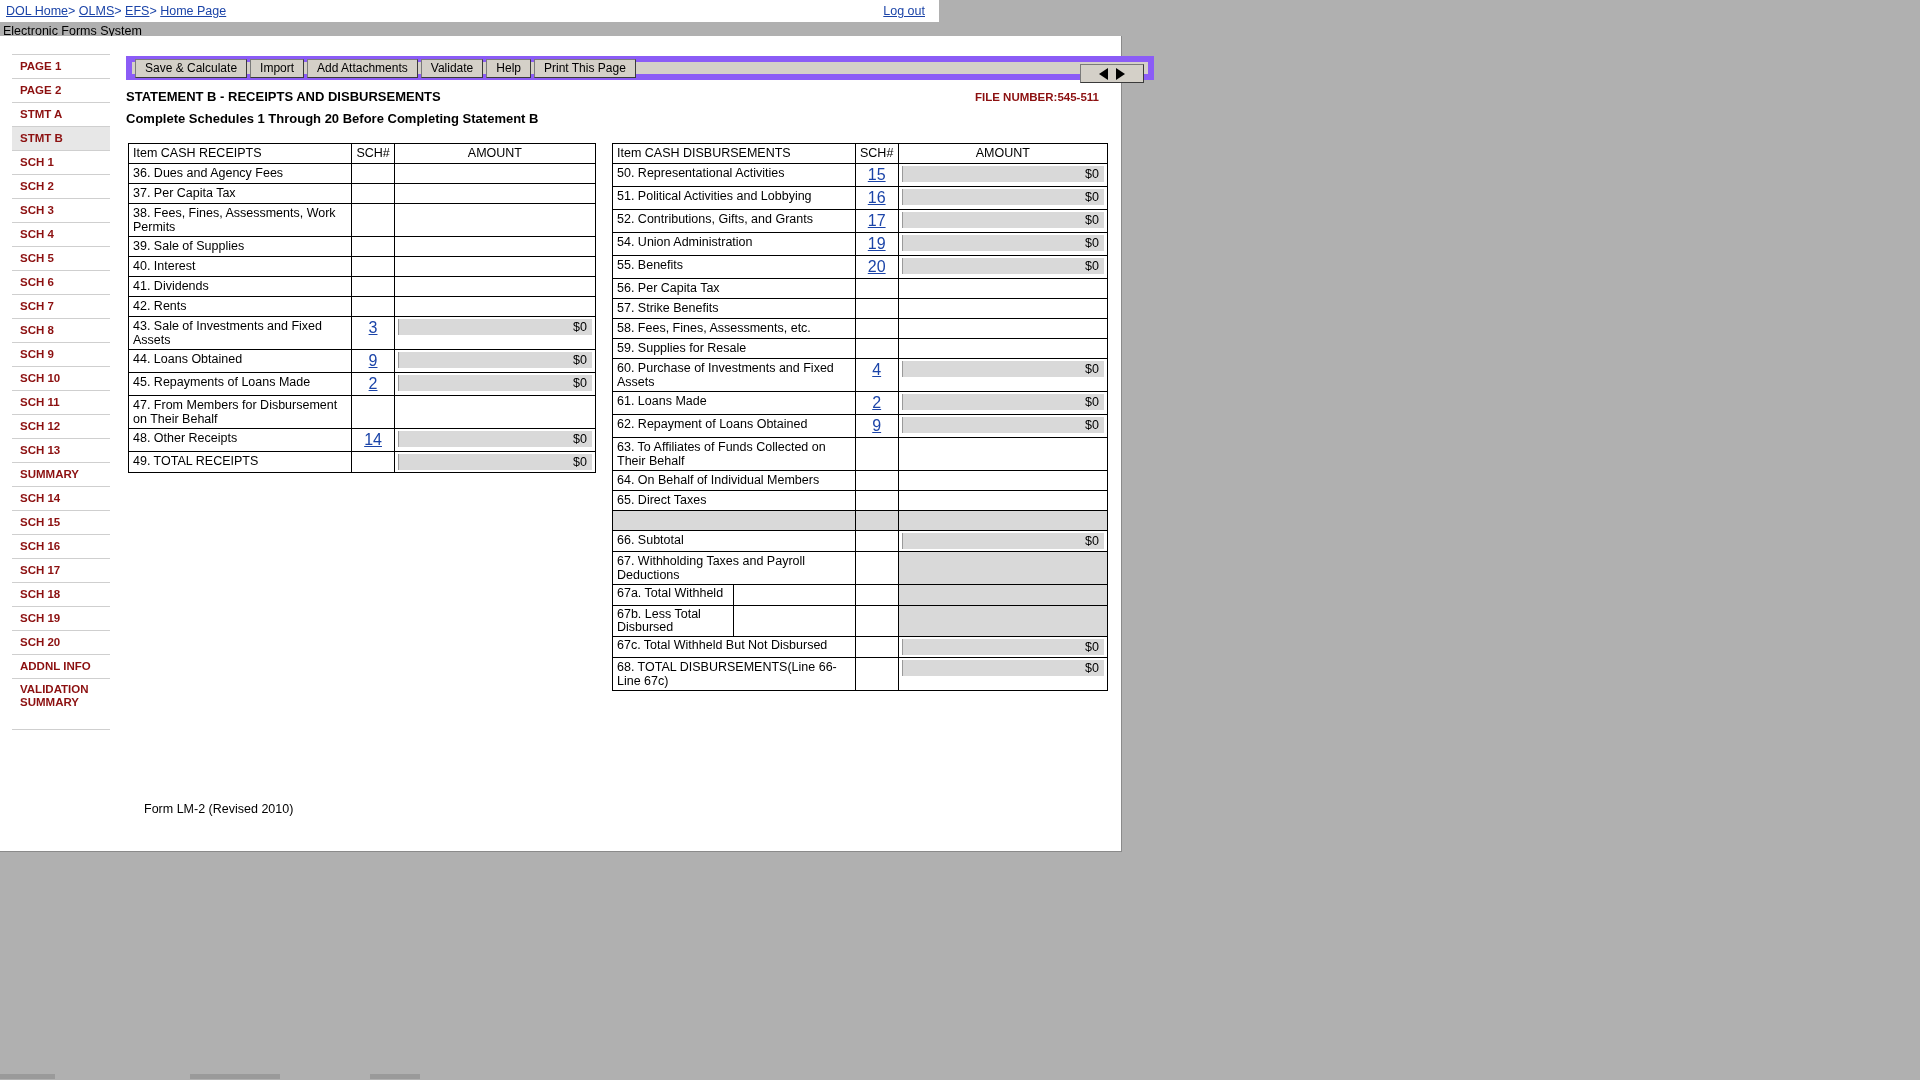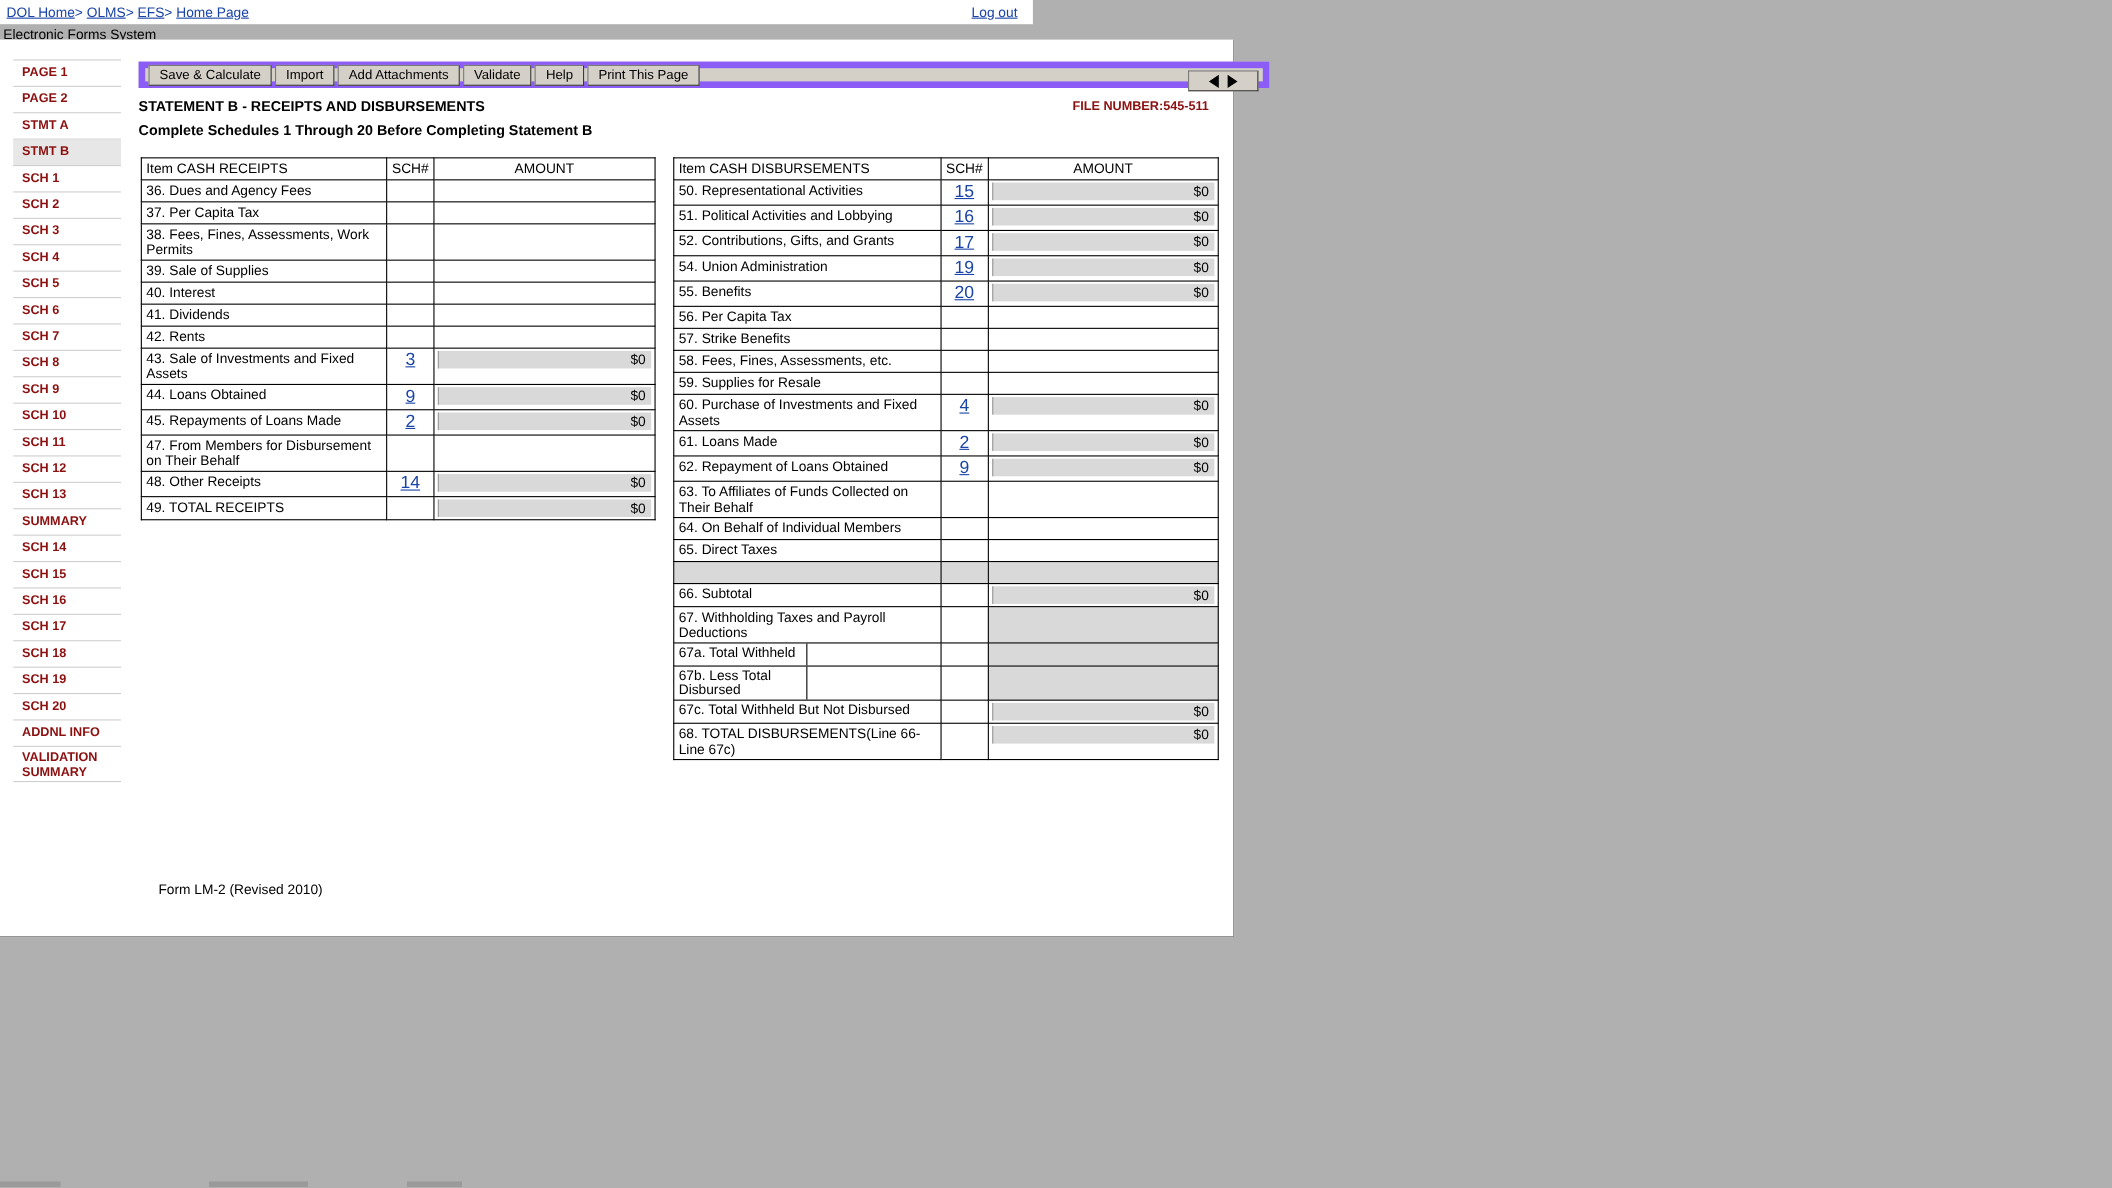--- a/index.html
+++ b/index.html
@@ -61,21 +61,21 @@
     font-size: 11.5px;
     font-weight: bold;
     color: #8c1010;
     line-height: 13px;
     cursor: pointer;
     background: transparent;
   }
   .nav-item.selected {
     background: #e7e7e7;
   }
-  .nav-item.two-line { padding-top: 4px; padding-bottom: 1px; }
+  .nav-item.two-line { padding-top: 4px; padding-bottom: 20px; }
 
   
   .toolbar {
     position: absolute; left: 126px; top: 56px;
     width: 1028px; height: 24px;
     background: #d4d0c8;
     border: 6px solid #8b5cf6;
     display: flex; align-items: center;
   }
   .tbtn {

